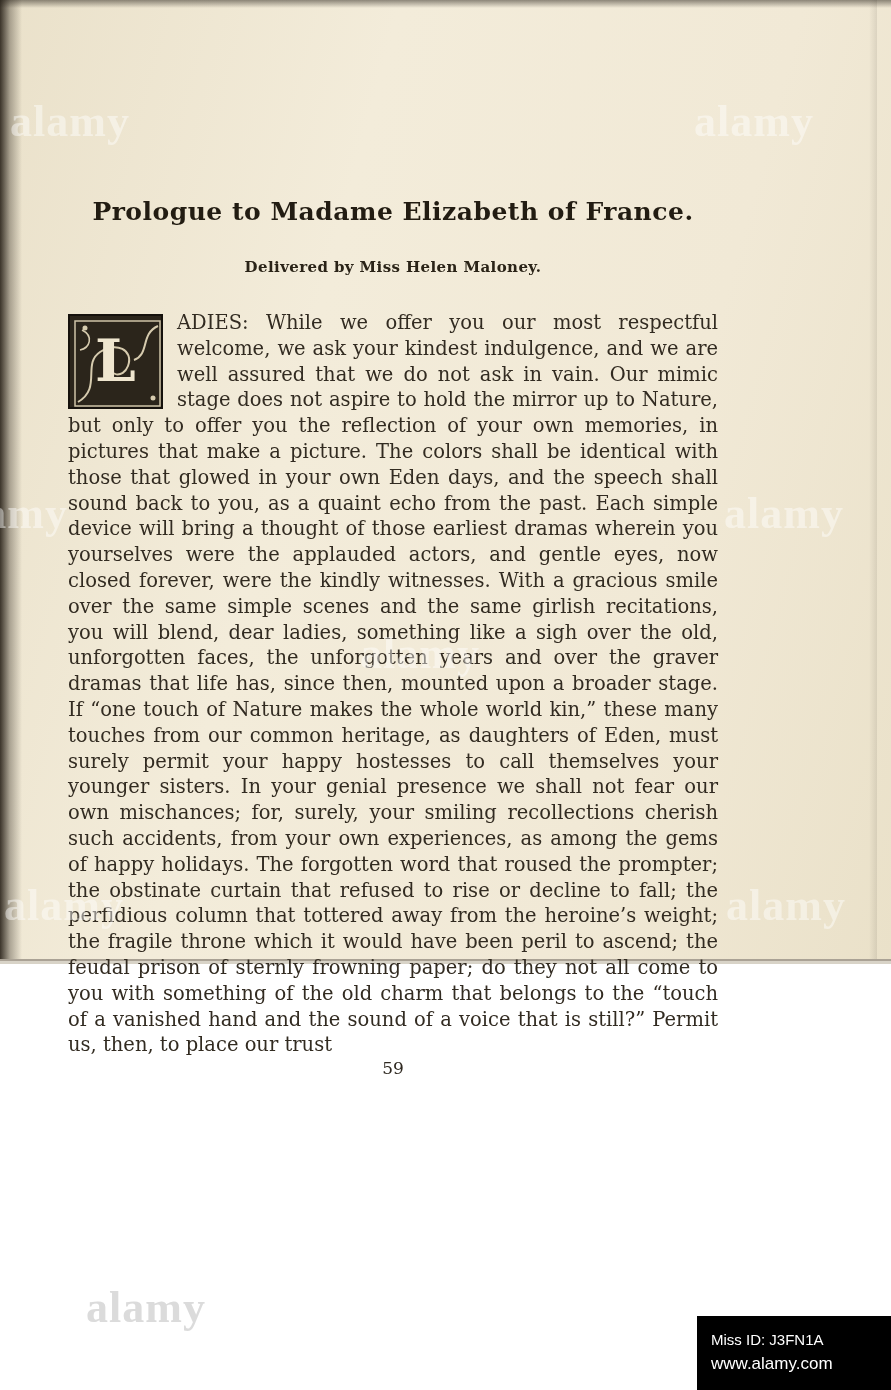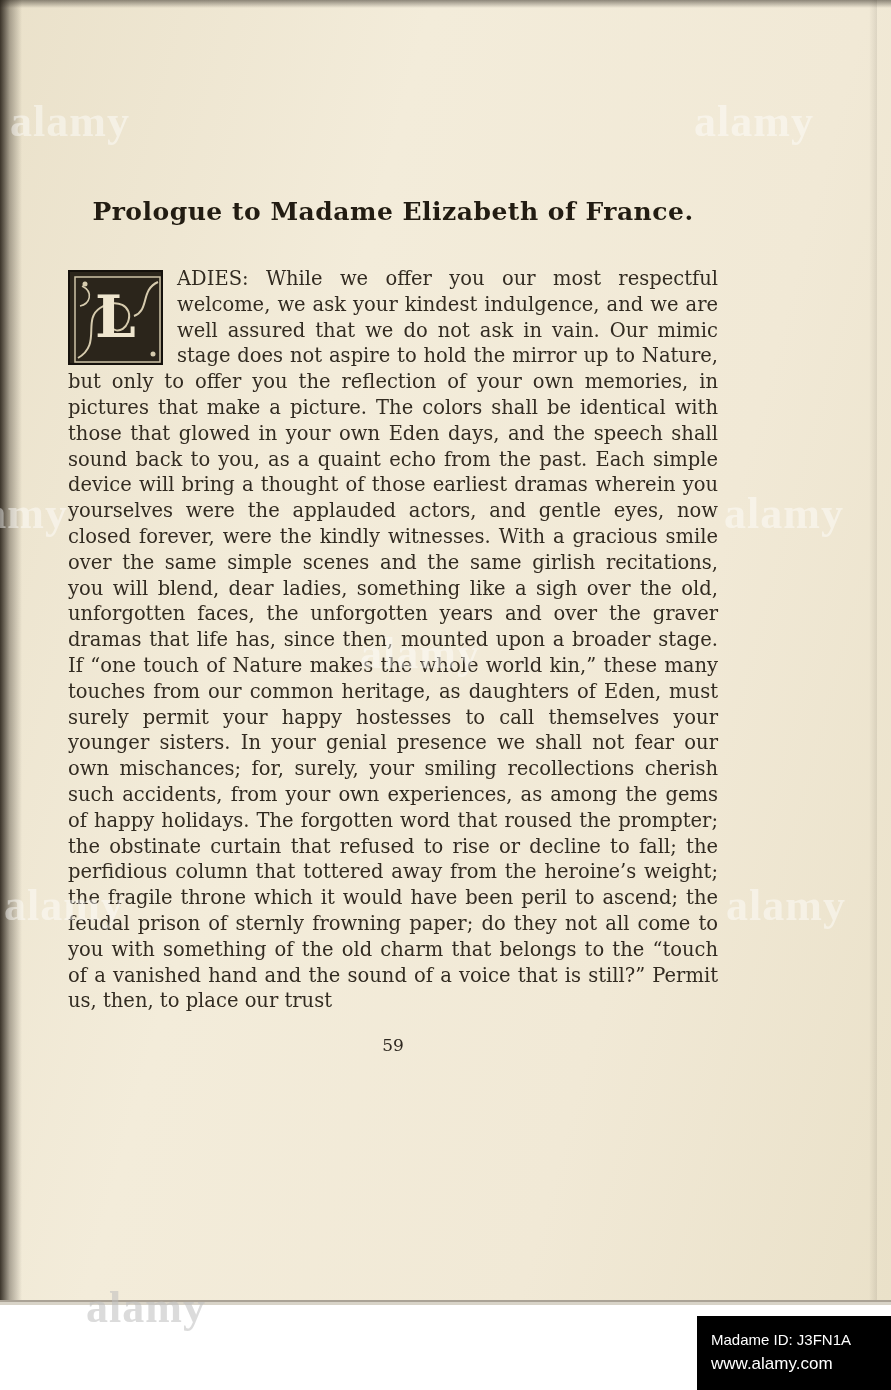--- a/index.html
+++ b/index.html
@@ -5,21 +5,21 @@
   * { margin:0; padding:0; box-sizing:border-box; }
   body { background:#ffffff; font-family:"DejaVu Serif", serif; }
 
   .canvas {
     position:relative; width:891px; height:1390px;
     overflow:hidden; background:#ffffff;
   }
 
   
   .page {
-    position:absolute; left:0; top:0; width:891px; height:1302px;
+    position:absolute; left:0; top:0; width:891px; height:961px;
     background:linear-gradient(105deg, #eae1ca 0%, #f3ecda 35%, #f1e9d6 70%, #eae1c9 100%);
     border-bottom:2px solid #aaa295;
     box-shadow:0 3px 0 #d8d3c7;
   }
   .edge-left {
     position:absolute; left:0; top:0; width:22px; height:100%;
     background:linear-gradient(to right, rgba(44,37,28,0.92), rgba(44,37,28,0.35) 45%, rgba(44,37,28,0));
   }
   .edge-top {
     position:absolute; left:0; top:0; width:100%; height:8px;
@@ -50,21 +50,21 @@
   .dropcap {
     float:left; position:relative; width:95px; height:95px;
     margin:4px 14px 2px 0; background:#2b251b; border:2px solid #15110c;
   }
   .dropcap svg { position:absolute; left:0; top:0; }
   .dropcap .letter {
     position:absolute; inset:0; display:flex; align-items:center; justify-content:center;
     font-size:58px; font-weight:700; color:#efe6cf;
   }
   .pageno {
-    margin-top:21px; text-align:center; font-size:17px; color:#2e2820;
+    margin-top:0; text-align:center; font-size:17px; color:#2e2820;
   }
 
   
   .wm {
     position:absolute; font-family:Liberation Serif, serif;
     font-weight:700; font-size:44px; letter-spacing:1px;
     color:rgba(255,255,255,0.45); pointer-events:none; user-select:none;
   }
   .wm.grey { color:rgba(190,190,190,0.55); }
 
@@ -86,20 +86,21 @@
   <div class="page">
     <div class="edge-left"></div>
     <div class="edge-top"></div>
     <div class="edge-right"></div>
 
     <div class="content">
       <h1 class="title">
         <span>Prologue to Madame Elizabeth of France.</span><br>
       </h1>
 
+      <div class="subtitle">Delivered by Miss Helen Maloney.</div>
 
       <p class="body">
         <span class="dropcap">
           <svg width="95" height="95" viewBox="0 0 95 95">
             <rect x="5" y="5" width="85" height="85" fill="none" stroke="#cfc4a8" stroke-width="1.5"></rect>
             <path d="M8,86 C32,72 12,48 30,36 C46,25 64,34 58,50 C53,63 38,60 40,48" stroke="#d6cbae" fill="none" stroke-width="2"></path>
             <path d="M88,10 C70,18 80,38 64,44" stroke="#d6cbae" fill="none" stroke-width="2"></path>
             <path d="M12,14 C24,20 20,32 10,34" stroke="#d6cbae" fill="none" stroke-width="1.5"></path>
             <circle cx="15" cy="12" r="2.5" fill="#d6cbae"></circle>
             <circle cx="83" cy="82" r="2.5" fill="#d6cbae"></circle>
@@ -116,17 +117,17 @@
   <span class="wm" style="left:10px;  top:96px;">alamy</span>
   <span class="wm" style="left:694px; top:96px;">alamy</span>
   <span class="wm" style="left:-52px; top:488px;">alamy</span>
   <span class="wm" style="left:724px; top:488px;">alamy</span>
   <span class="wm" style="left:360px; top:628px;">alamy</span>
   <span class="wm" style="left:4px;   top:880px;">alamy</span>
   <span class="wm" style="left:726px; top:880px;">alamy</span>
   <span class="wm grey" style="left:86px; top:1282px;">alamy</span>
 
   <div class="alamy-bar">
-    <div class="line1">Madame ID: J3FN1A</div>
+    <div class="line1">Miss ID: J3FN1A</div>
     <div class="line2">www.alamy.com</div>
   </div>
 
 </div>
 
 </body></html>

